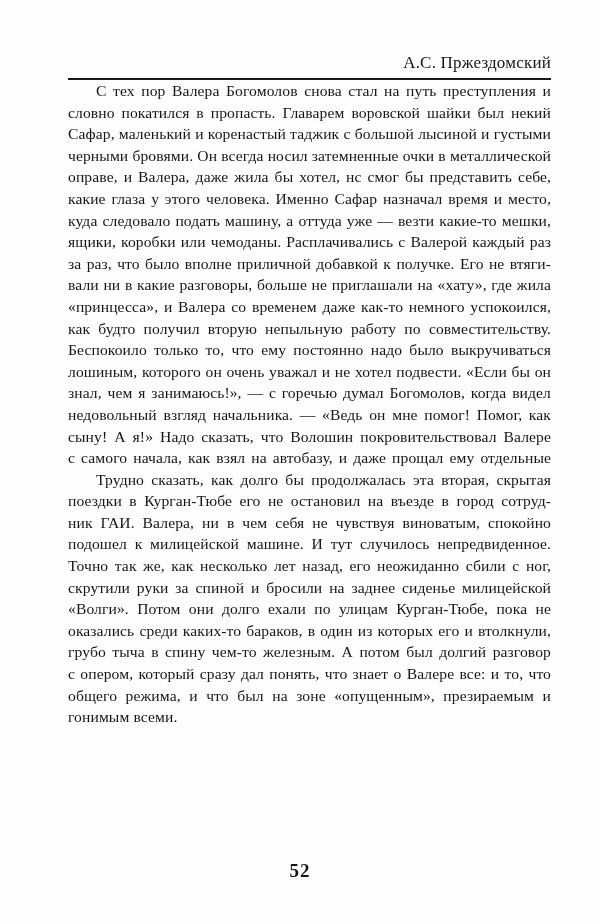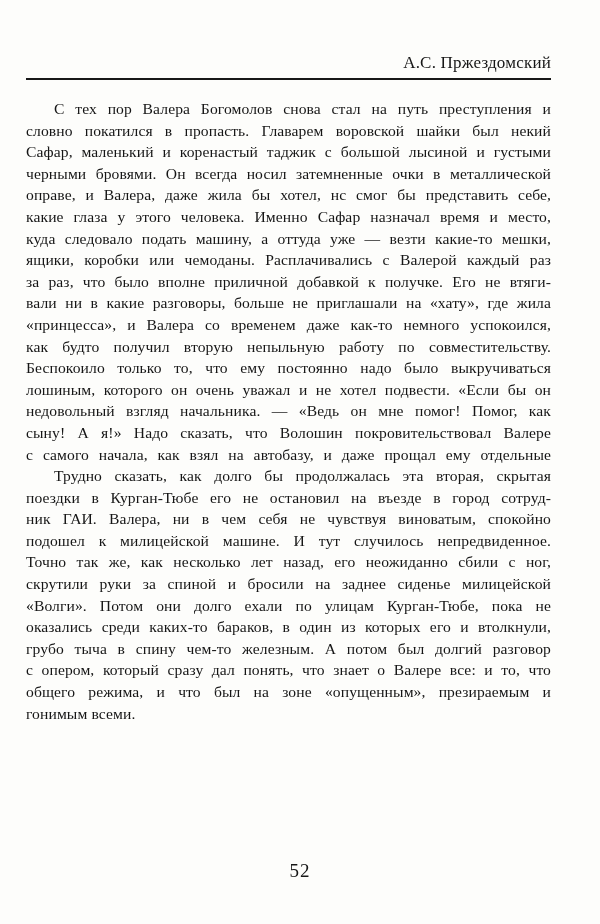--- a/index.html
+++ b/index.html
@@ -12,36 +12,35 @@
     font-family: "Liberation Serif", "DejaVu Serif", serif;
     background: var(--page-bg, #fdfdfb);
     color: var(--text-color, #161616);
     overflow: hidden;
   }
   .page {
     position: relative;
     box-sizing: border-box;
     width: 600px;
     height: 924px;
-    padding: 52px 49px 0 26px;
+    padding: 52px 49px 0 68px;
   }
   .running-head {
     text-align: right;
     font-size: 17px;
     line-height: 21px;
     letter-spacing: 0.2px;
     white-space: nowrap;
   }
   .header-rule {
     height: 0;
     border-bottom: 2.2px solid var(--rule-color, #181818);
     margin-top: 5px;
   }
   .text-block {
-    margin-top: 18px;
   }
   .paragraph {
     margin: 0;
   }
   .line {
     font-size: 15.6px;
     line-height: 21.6px;
     text-align: justify;
     text-align-last: justify;
     -moz-text-align-last: justify;
@@ -55,21 +54,21 @@
     text-align-last: left;
     -moz-text-align-last: left;
   }
   .page-number {
     position: absolute;
     top: 860px;
     left: 0;
     right: 0;
     text-align: center;
     font-size: 19px;
-    font-weight: normal;
+    font-weight: bold;
     letter-spacing: 1px;
   }
 </style>
 </head>
 <body>
 
 <div class="page">
   <div class="running-head">
     <span>А.С. Пржездомский</span>
   </div>
@@ -83,20 +82,21 @@
         <div class="line">оправе, и Валера, даже жила бы хотел, нс смог бы представить себе,</div>
         <div class="line">какие глаза у этого человека. Именно Сафар назначал время и место,</div>
         <div class="line">куда следовало подать машину, а оттуда уже — везти какие-то мешки,</div>
         <div class="line">ящики, коробки или чемоданы. Расплачивались с Валерой каждый раз</div>
         <div class="line">за раз, что было вполне приличной добавкой к получке. Его не втяги-</div>
         <div class="line">вали ни в какие разговоры, больше не приглашали на «хату», где жила</div>
         <div class="line">«принцесса», и Валера со временем даже как-то немного успокоился,</div>
         <div class="line">как будто получил вторую непыльную работу по совместительству.</div>
         <div class="line">Беспокоило только то, что ему постоянно надо было выкручиваться</div>
         <div class="line">лошиным, которого он очень уважал и не хотел подвести. «Если бы он</div>
+        <div class="line">знал, чем я занимаюсь!», — с горечью думал Богомолов, когда видел</div>
         <div class="line">недовольный взгляд начальника. — «Ведь он мне помог! Помог, как</div>
         <div class="line">сыну! А я!» Надо сказать, что Волошин покровительствовал Валере</div>
         <div class="line">с самого начала, как взял на автобазу, и даже прощал ему отдельные</div>
       </div>
       <div class="paragraph">
         <div class="line first">Трудно сказать, как долго бы продолжалась эта вторая, скрытая</div>
         <div class="line">поездки в Курган-Тюбе его не остановил на въезде в город сотруд-</div>
         <div class="line">ник ГАИ. Валера, ни в чем себя не чувствуя виноватым, спокойно</div>
         <div class="line">подошел к милицейской машине. И тут случилось непредвиденное.</div>
         <div class="line">Точно так же, как несколько лет назад, его неожиданно сбили с ног,</div>

